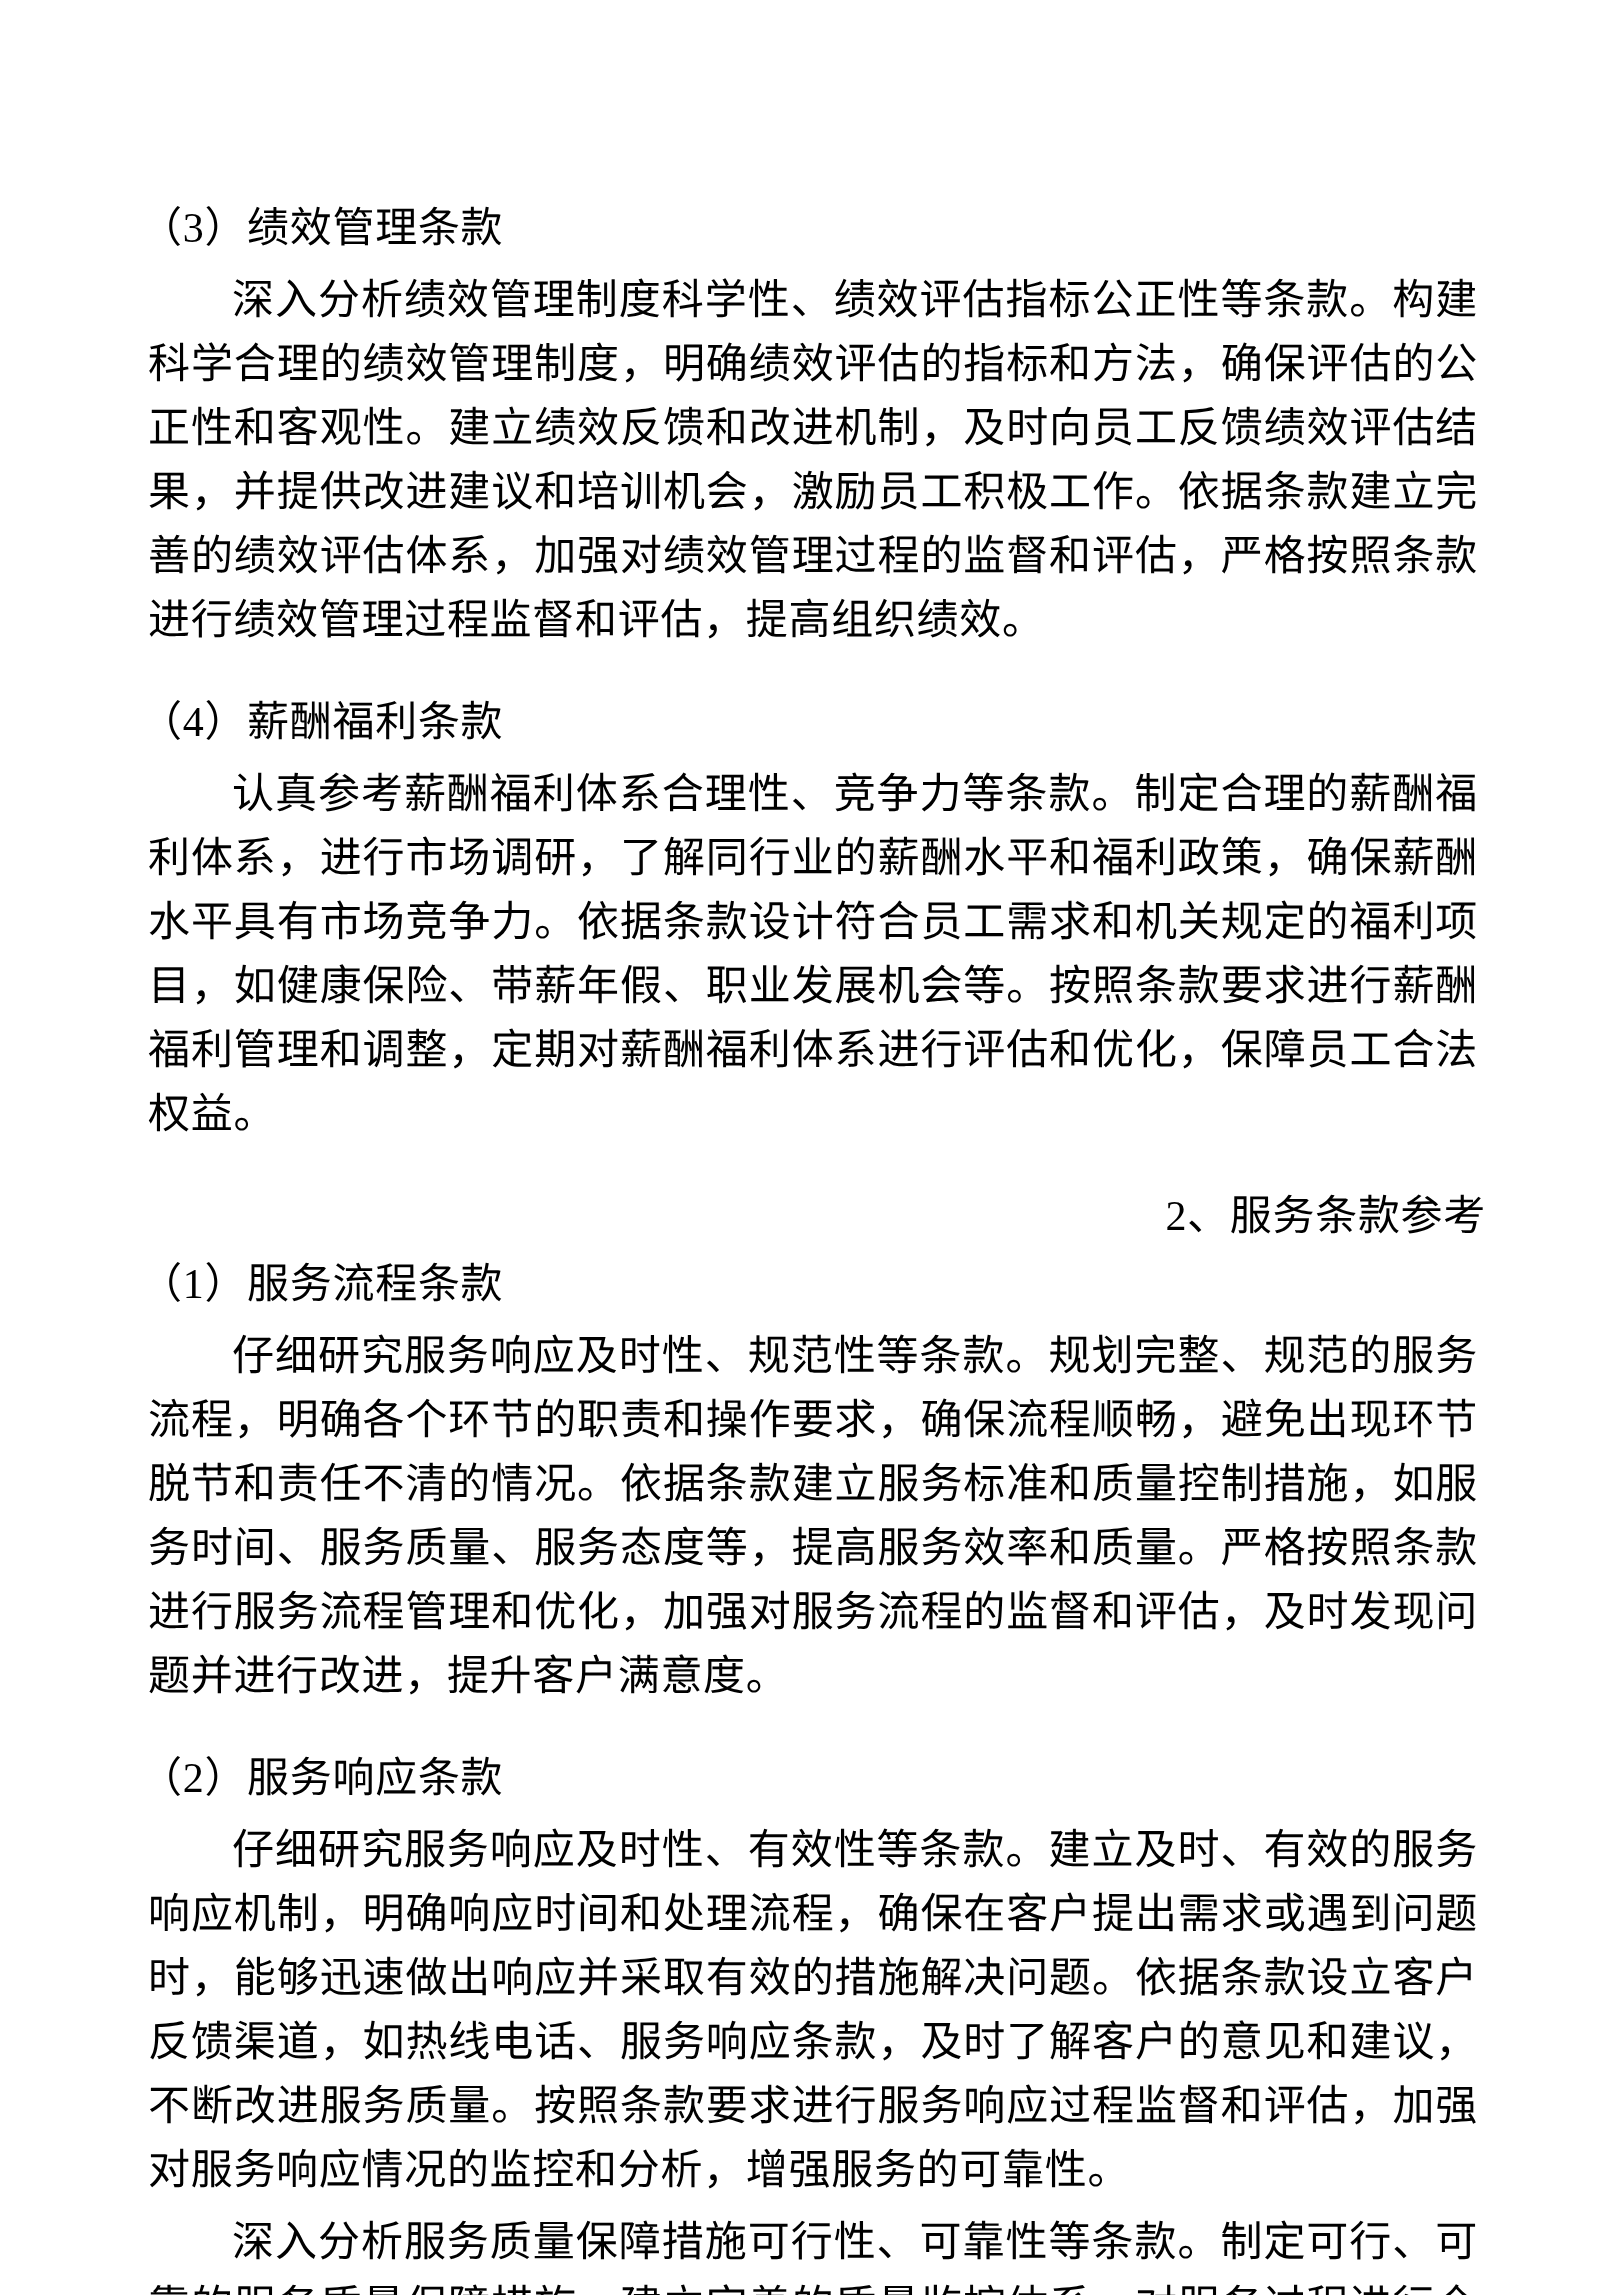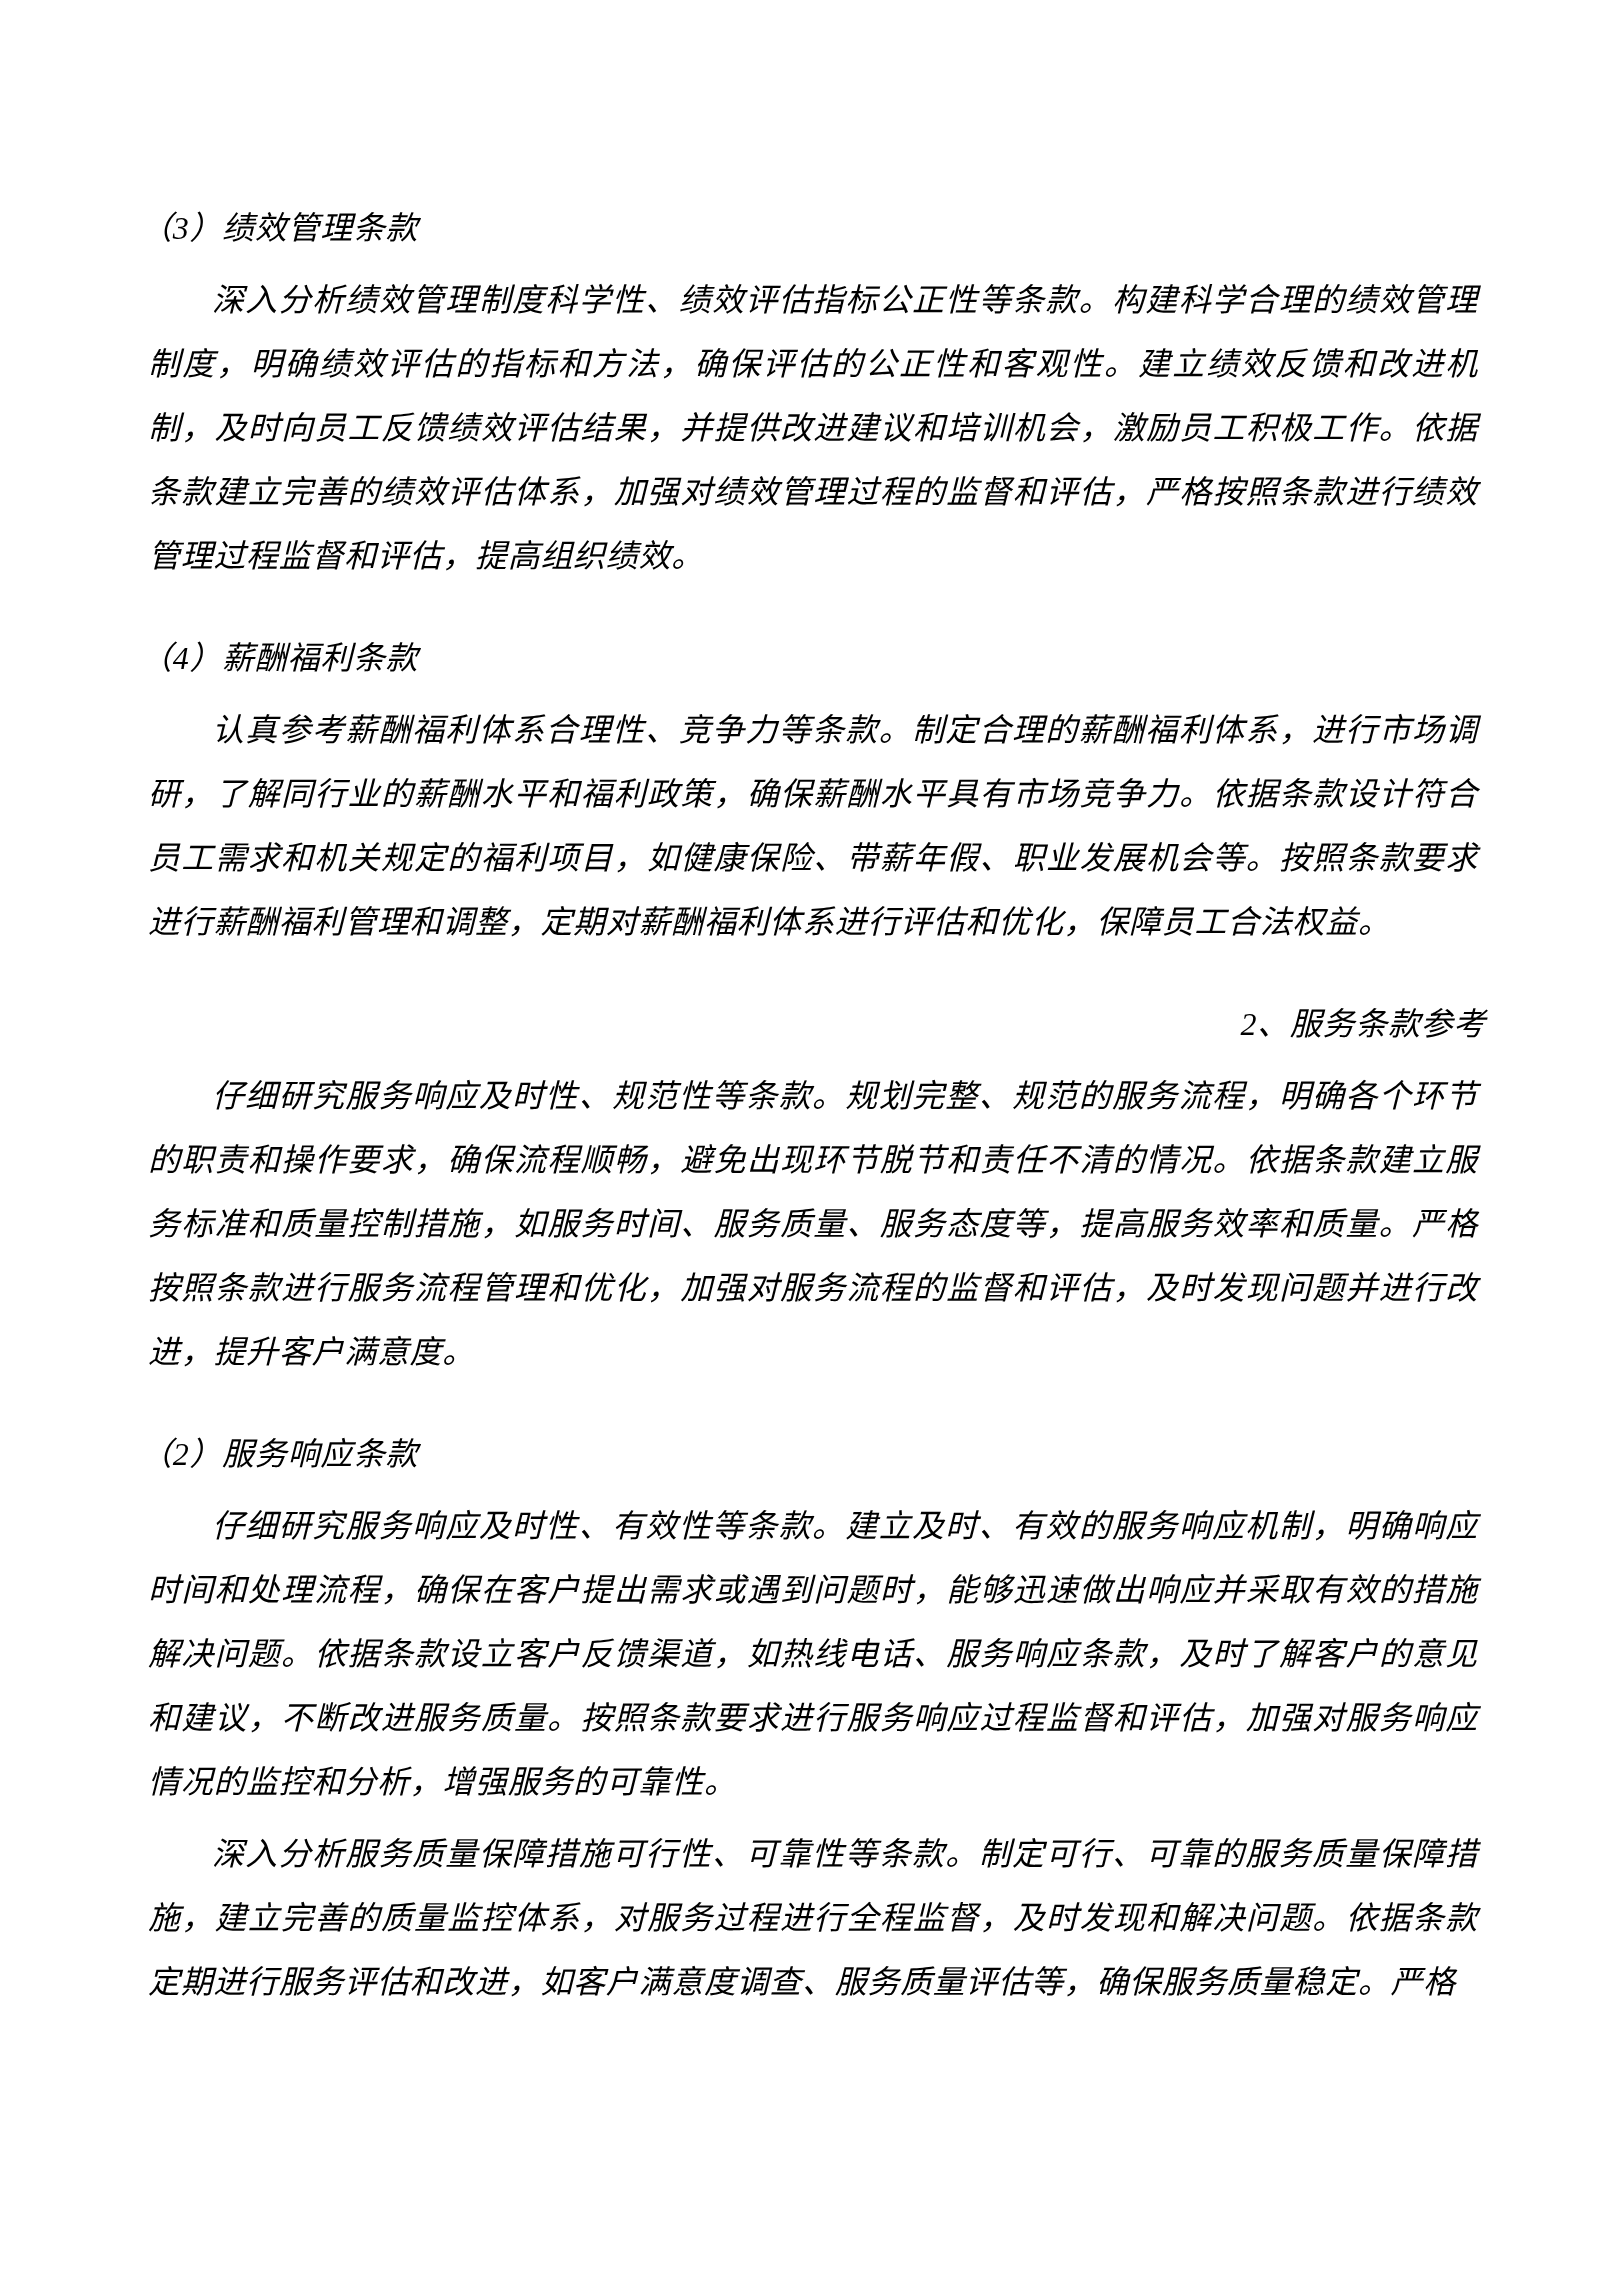--- a/index.html
+++ b/index.html
@@ -15,25 +15,24 @@
     box-sizing: border-box;
     padding: 196px 137px 0 140px;
     font-family: "Liberation Serif", "DejaVu Serif", serif;
     color: #000000;
     overflow: hidden;
   }
   .content {
     width: 1346px;
   }
   .block {
-    font-size: 32px;
+    font-size: 42px;
     line-height: 64px;
     text-align: justify;
     letter-spacing: 0.7px;
-    font-style: italic;
   }
   .heading {
     text-indent: 0;
     margin: 38px 0 3.9px 0;
     text-align: left;
   }
   .heading.first {
     margin-top: 0;
   }
   .section-title {
@@ -55,20 +54,21 @@
     <div class="block heading first">（3）绩效管理条款</div>
 
     <div class="block para">深入分析绩效管理制度科学性、绩效评估指标公正性等条款。构建科学合理的绩效管理制度，明确绩效评估的指标和方法，确保评估的公正性和客观性。建立绩效反馈和改进机制，及时向员工反馈绩效评估结果，并提供改进建议和培训机会，激励员工积极工作。依据条款建立完善的绩效评估体系，加强对绩效管理过程的监督和评估，严格按照条款进行绩效管理过程监督和评估，提高组织绩效。</div>
 
     <div class="block heading">（4）薪酬福利条款</div>
 
     <div class="block para">认真参考薪酬福利体系合理性、竞争力等条款。制定合理的薪酬福利体系，进行市场调研，了解同行业的薪酬水平和福利政策，确保薪酬水平具有市场竞争力。依据条款设计符合员工需求和机关规定的福利项目，如健康保险、带薪年假、职业发展机会等。按照条款要求进行薪酬福利管理和调整，定期对薪酬福利体系进行评估和优化，保障员工合法权益。</div>
 
     <div class="block section-title">2、服务条款参考</div>
 
+    <div class="block heading first">（1）服务流程条款</div>
 
     <div class="block para">仔细研究服务响应及时性、规范性等条款。规划完整、规范的服务流程，明确各个环节的职责和操作要求，确保流程顺畅，避免出现环节脱节和责任不清的情况。依据条款建立服务标准和质量控制措施，如服务时间、服务质量、服务态度等，提高服务效率和质量。严格按照条款进行服务流程管理和优化，加强对服务流程的监督和评估，及时发现问题并进行改进，提升客户满意度。</div>
 
     <div class="block heading">（2）服务响应条款</div>
 
     <div class="block para">仔细研究服务响应及时性、有效性等条款。建立及时、有效的服务响应机制，明确响应时间和处理流程，确保在客户提出需求或遇到问题时，能够迅速做出响应并采取有效的措施解决问题。依据条款设立客户反馈渠道，如热线电话、服务响应条款，及时了解客户的意见和建议，不断改进服务质量。按照条款要求进行服务响应过程监督和评估，加强对服务响应情况的监控和分析，增强服务的可靠性。</div>
 
 
     <div class="block para">深入分析服务质量保障措施可行性、可靠性等条款。制定可行、可靠的服务质量保障措施，建立完善的质量监控体系，对服务过程进行全程监督，及时发现和解决问题。依据条款定期进行服务评估和改进，如客户满意度调查、服务质量评估等，确保服务质量稳定。严格</div>
 

